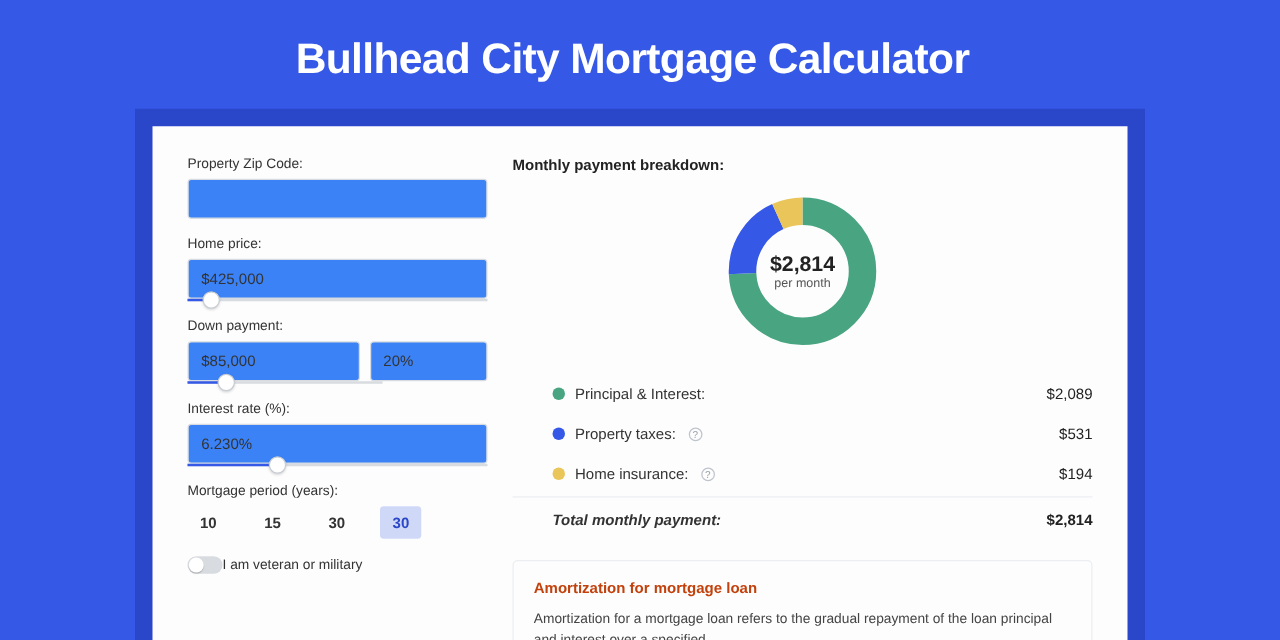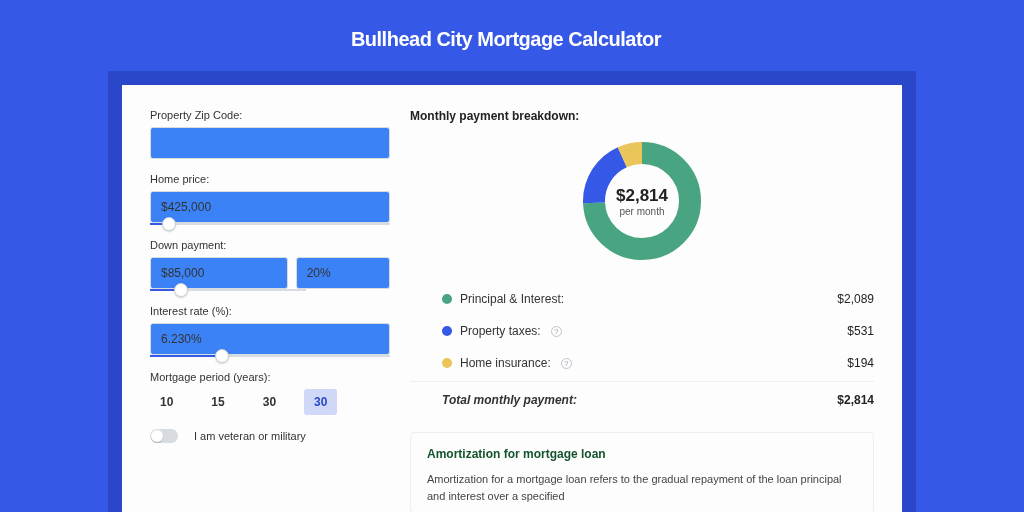--- a/index.html
+++ b/index.html
@@ -6,21 +6,21 @@
   body {
     font-family: -apple-system, BlinkMacSystemFont, "Segoe UI", Arial, sans-serif;
     background: #3558e6;
     width: 1024px;
     height: 512px;
     overflow: hidden;
   }
   .page-title {
     text-align: center;
     color: #fff;
-    font-size: 20px;
+    font-size: 34px;
     font-weight: 700;
     padding: 28px 12px 20px 0;
     letter-spacing: -0.5px;
   }
   .panel-wrap {
     background: #2a46c9;
     margin: 0 108px;
     padding: 14px 14px 0 14px;
   }
   .panel {
@@ -84,21 +84,21 @@
     padding: 6px 10px;
     border-radius: 3px;
     cursor: pointer;
     min-width: 30px;
   }
   .period-btn.active {
     background: #cfd9f7;
     color: #2a46c9;
   }
 
-  .toggle-row { display: flex; align-items: center; gap: 16px; font-size: 11px; color: #333; margin-top: 8px; text-align: center;}
+  .toggle-row { display: flex; align-items: center; gap: 0; font-size: 11px; color: #333; margin-top: 8px; text-align: center;}
   .toggle {
     width: 28px; height: 14px;
     background: #d8dbe0;
     border-radius: 8px;
     position: relative;
   }
   .toggle::after {
     content: "";
     position: absolute;
     width: 12px; height: 12px;
@@ -161,21 +161,21 @@
   .legend-total .legend-left { font-weight: 700; font-style: italic; }
   .legend-total .legend-val { font-weight: 700; }
   .hr { border: none; border-top: 1px solid #eceef2; margin: 2px 0; }
 
   .amort-card {
     border: 1px solid #eceef2;
     border-radius: 4px;
     padding: 14px 16px 8px 16px;
     margin-top: 16px;
   }
-  .amort-title { font-size: 12px; font-weight: 700; color: #14532d; margin-bottom: 10px; }
+  .amort-title { font-size: 12px; font-weight: 700; color: #c2410c; margin-bottom: 10px; }
   .amort-body { font-size: 11px; color: #444; line-height: 1.5; }
 </style>
 </head>
 <body>
 
 <div class="page-title">Bullhead City Mortgage Calculator</div>
 
 <div class="panel-wrap">
   <div class="panel">
 

